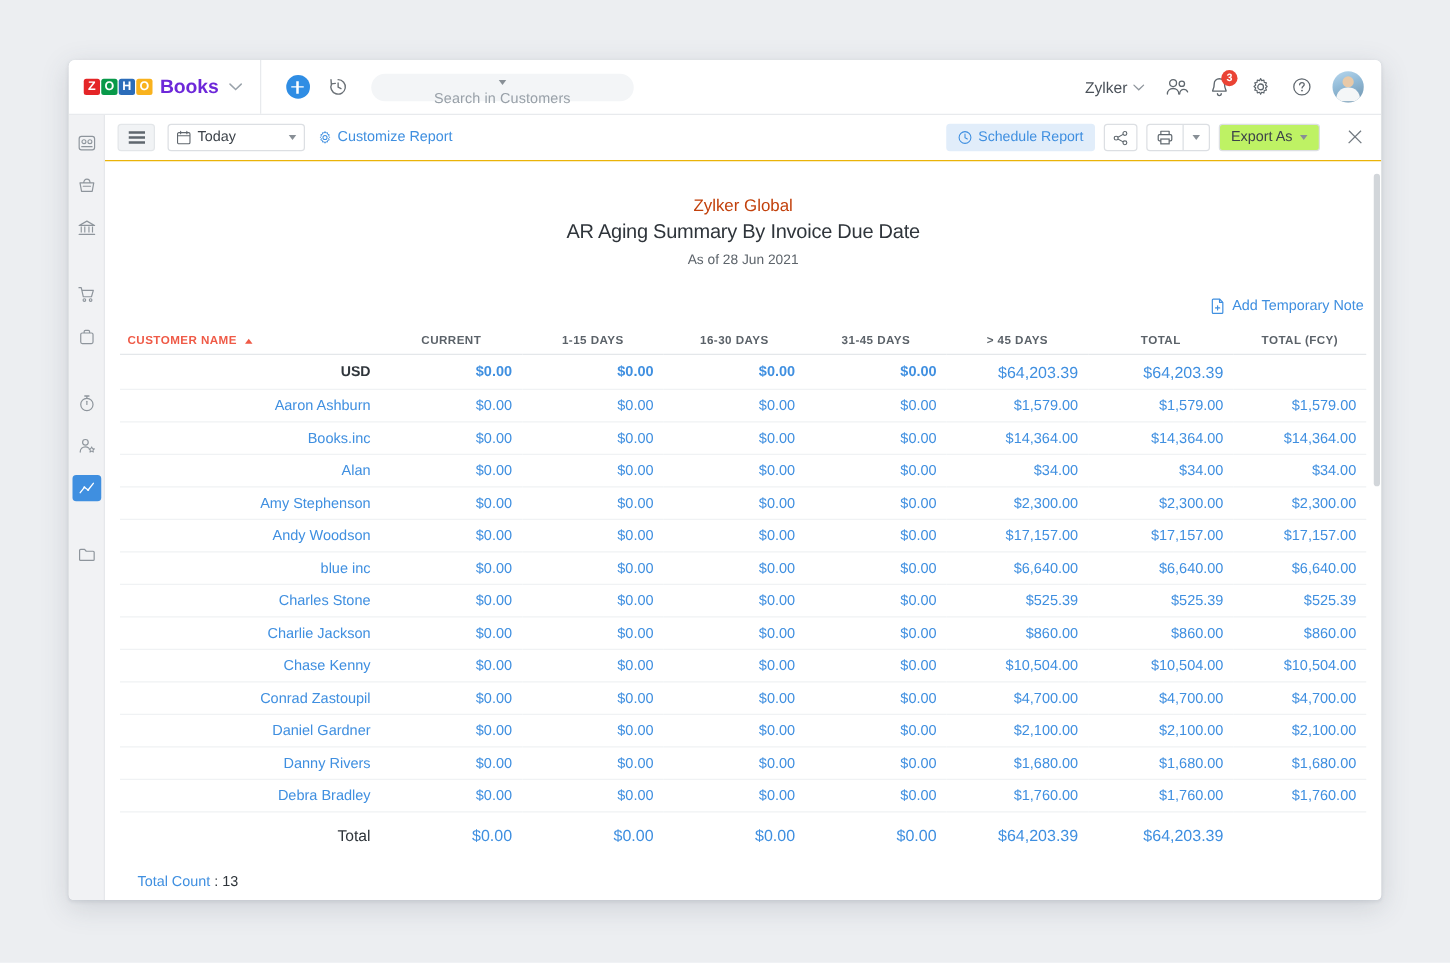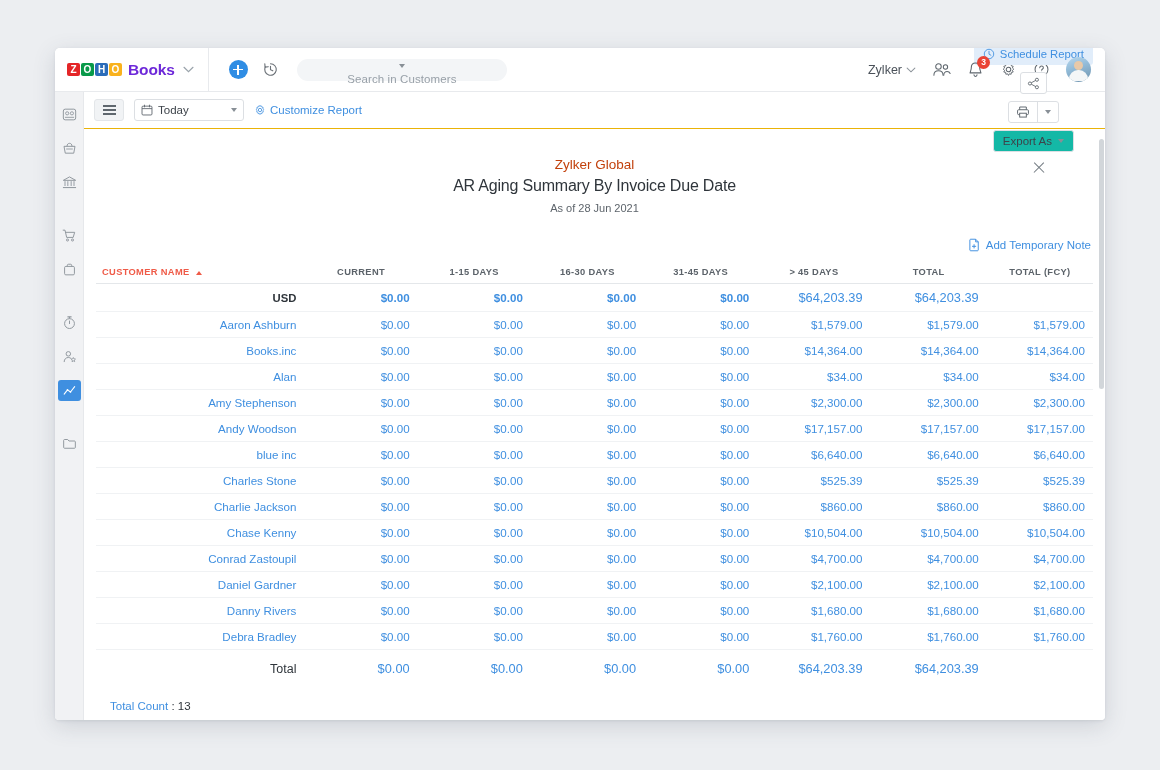--- a/index.html
+++ b/index.html
@@ -207,21 +207,21 @@
     border-top: 4px solid #888f96;
   }
 
   .customize-link {
     display: flex; align-items: center; gap: 4px;
     font-size: 11.5px;
     color: #3f8fe0;
     cursor: pointer;
   }
 
-  .toolbar-right { margin-left: auto; display: flex; align-items: center; gap: 7px; flex-direction: column; }
+  .toolbar-right { margin-left: auto; display: flex; align-items: center; gap: 7px; }
   .sched-btn {
     height: 22px;
     background: #e1edfa;
     border-radius: 3px;
     display: flex; align-items: center; gap: 5px;
     padding: 0 9px;
     font-size: 11.3px;
     color: #3f8fe0;
     cursor: pointer;
   }
@@ -241,21 +241,21 @@
     background: #fff;
     display: flex; align-items: center;
     cursor: pointer;
   }
   .split-btn .part { display: flex; align-items: center; justify-content: center; padding: 0 7px; height: 100%; }
   .split-btn .divider { width: 1px; height: 100%; background: #dcdfe3; }
   .export-btn {
     height: 22px;
     border: 1px solid #dcdfe3;
     border-radius: 3px;
-    background: #14b8a6;
+    background: #bef264;
     display: flex; align-items: center; gap: 6px;
     padding: 0 9px;
     font-size: 11.5px;
     color: #3d434a;
     cursor: pointer;
   }
   .close-x {
     margin-left: 12px;
     width: 18px; height: 18px;
     position: relative; cursor: pointer;

